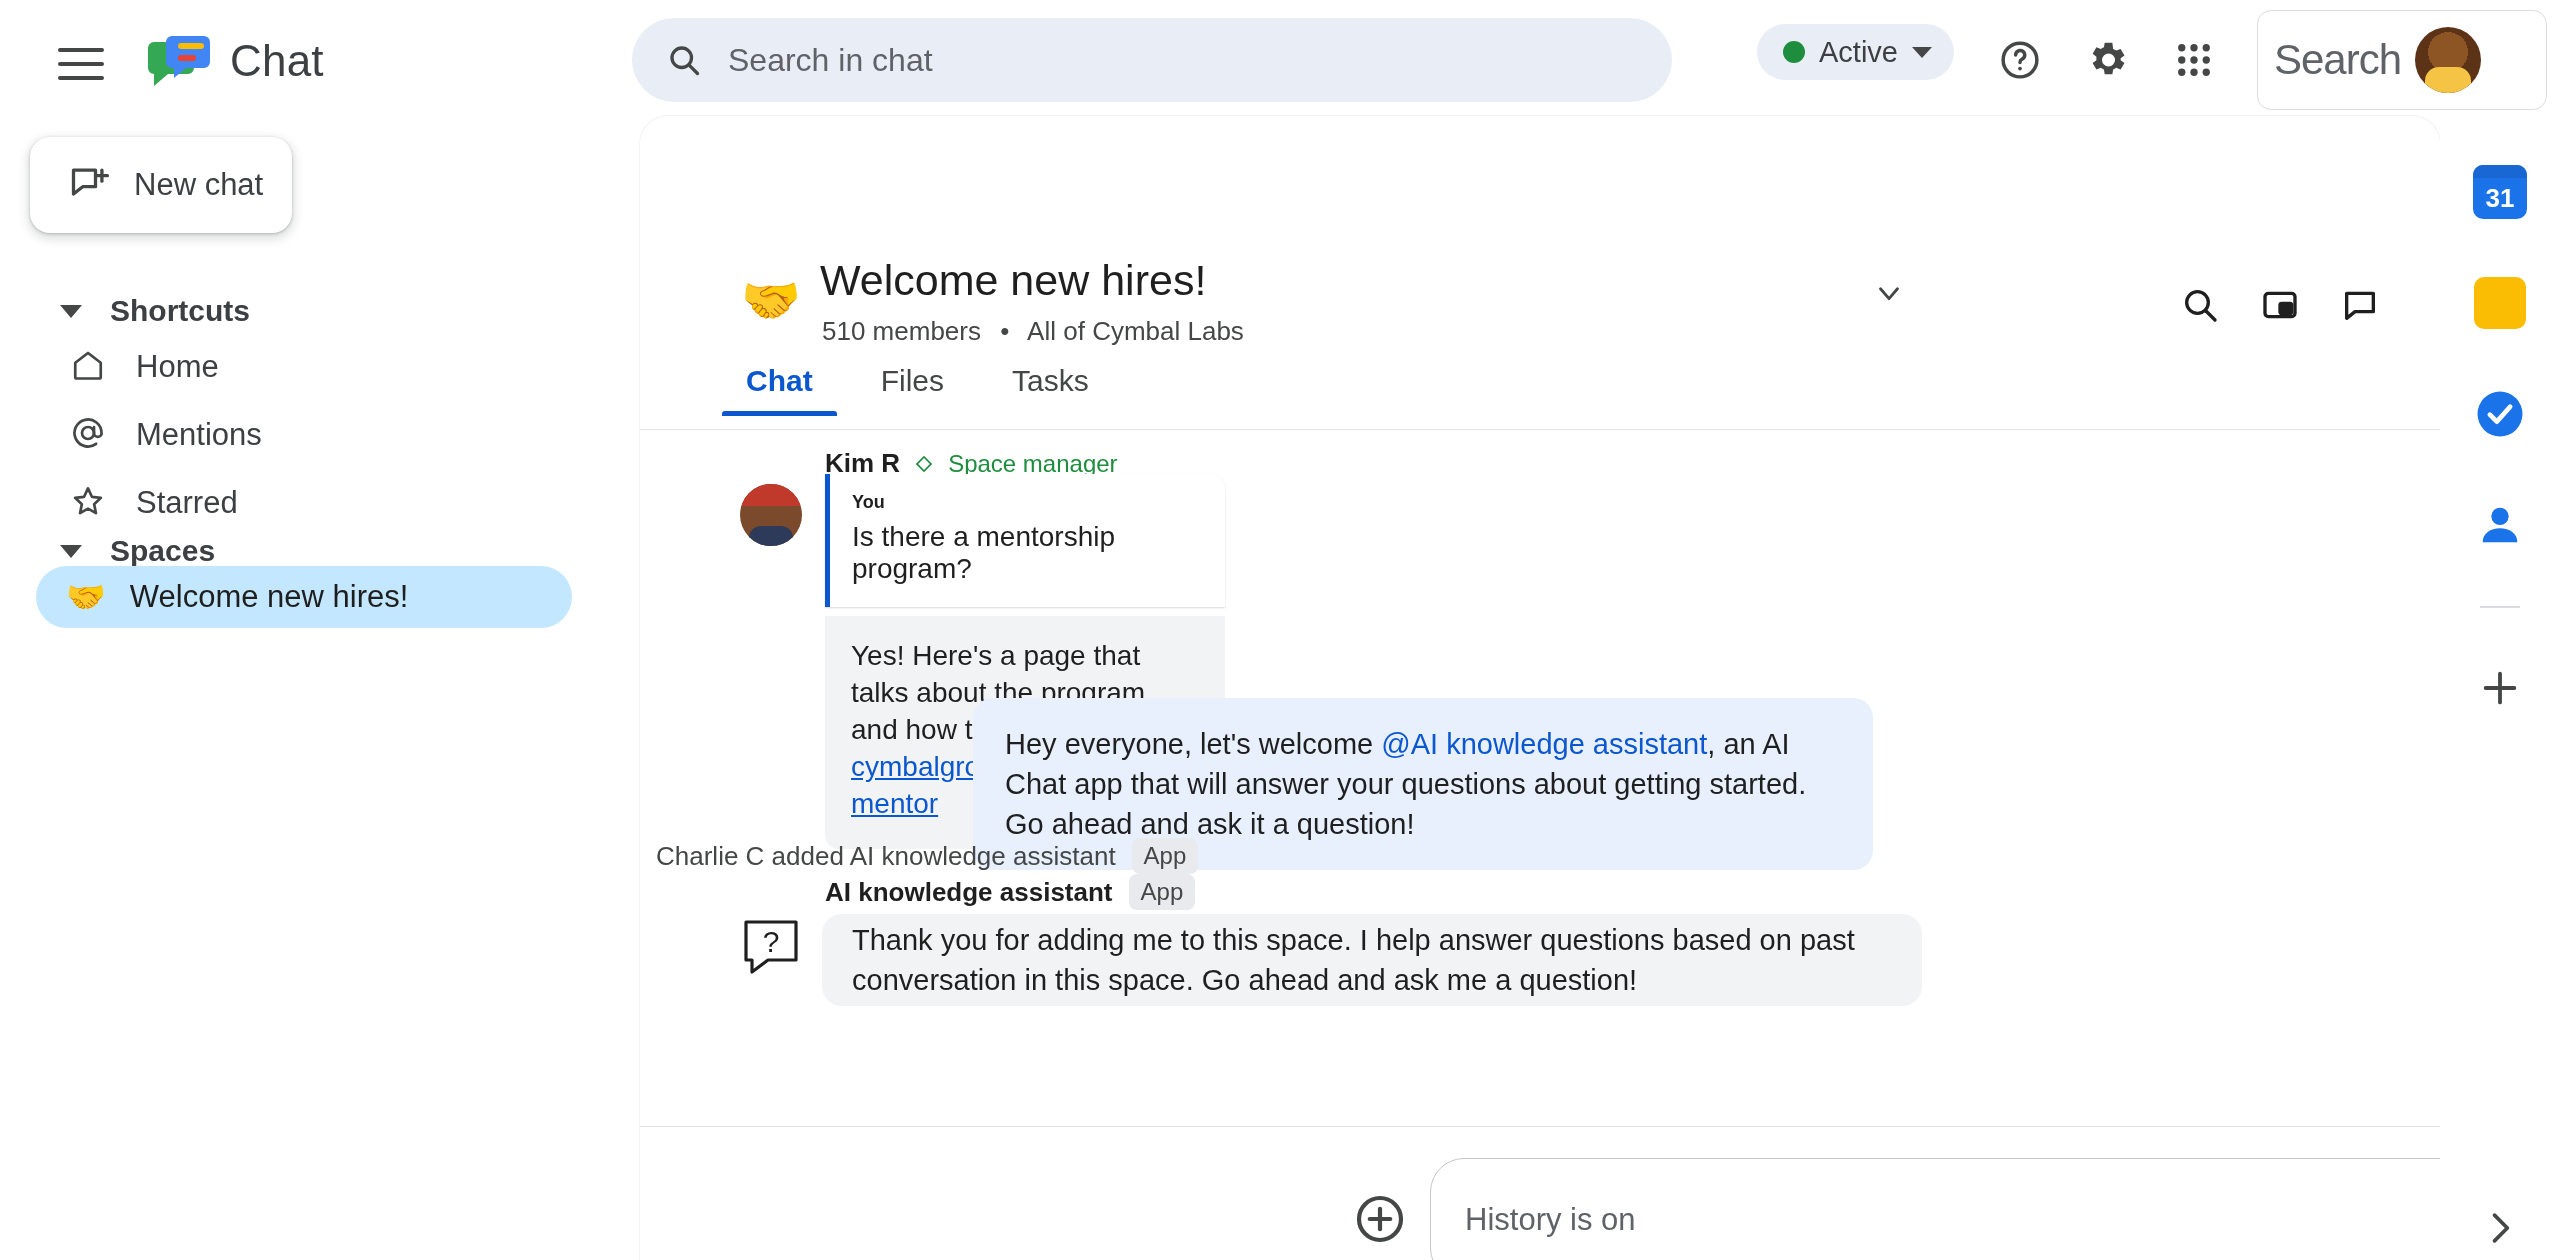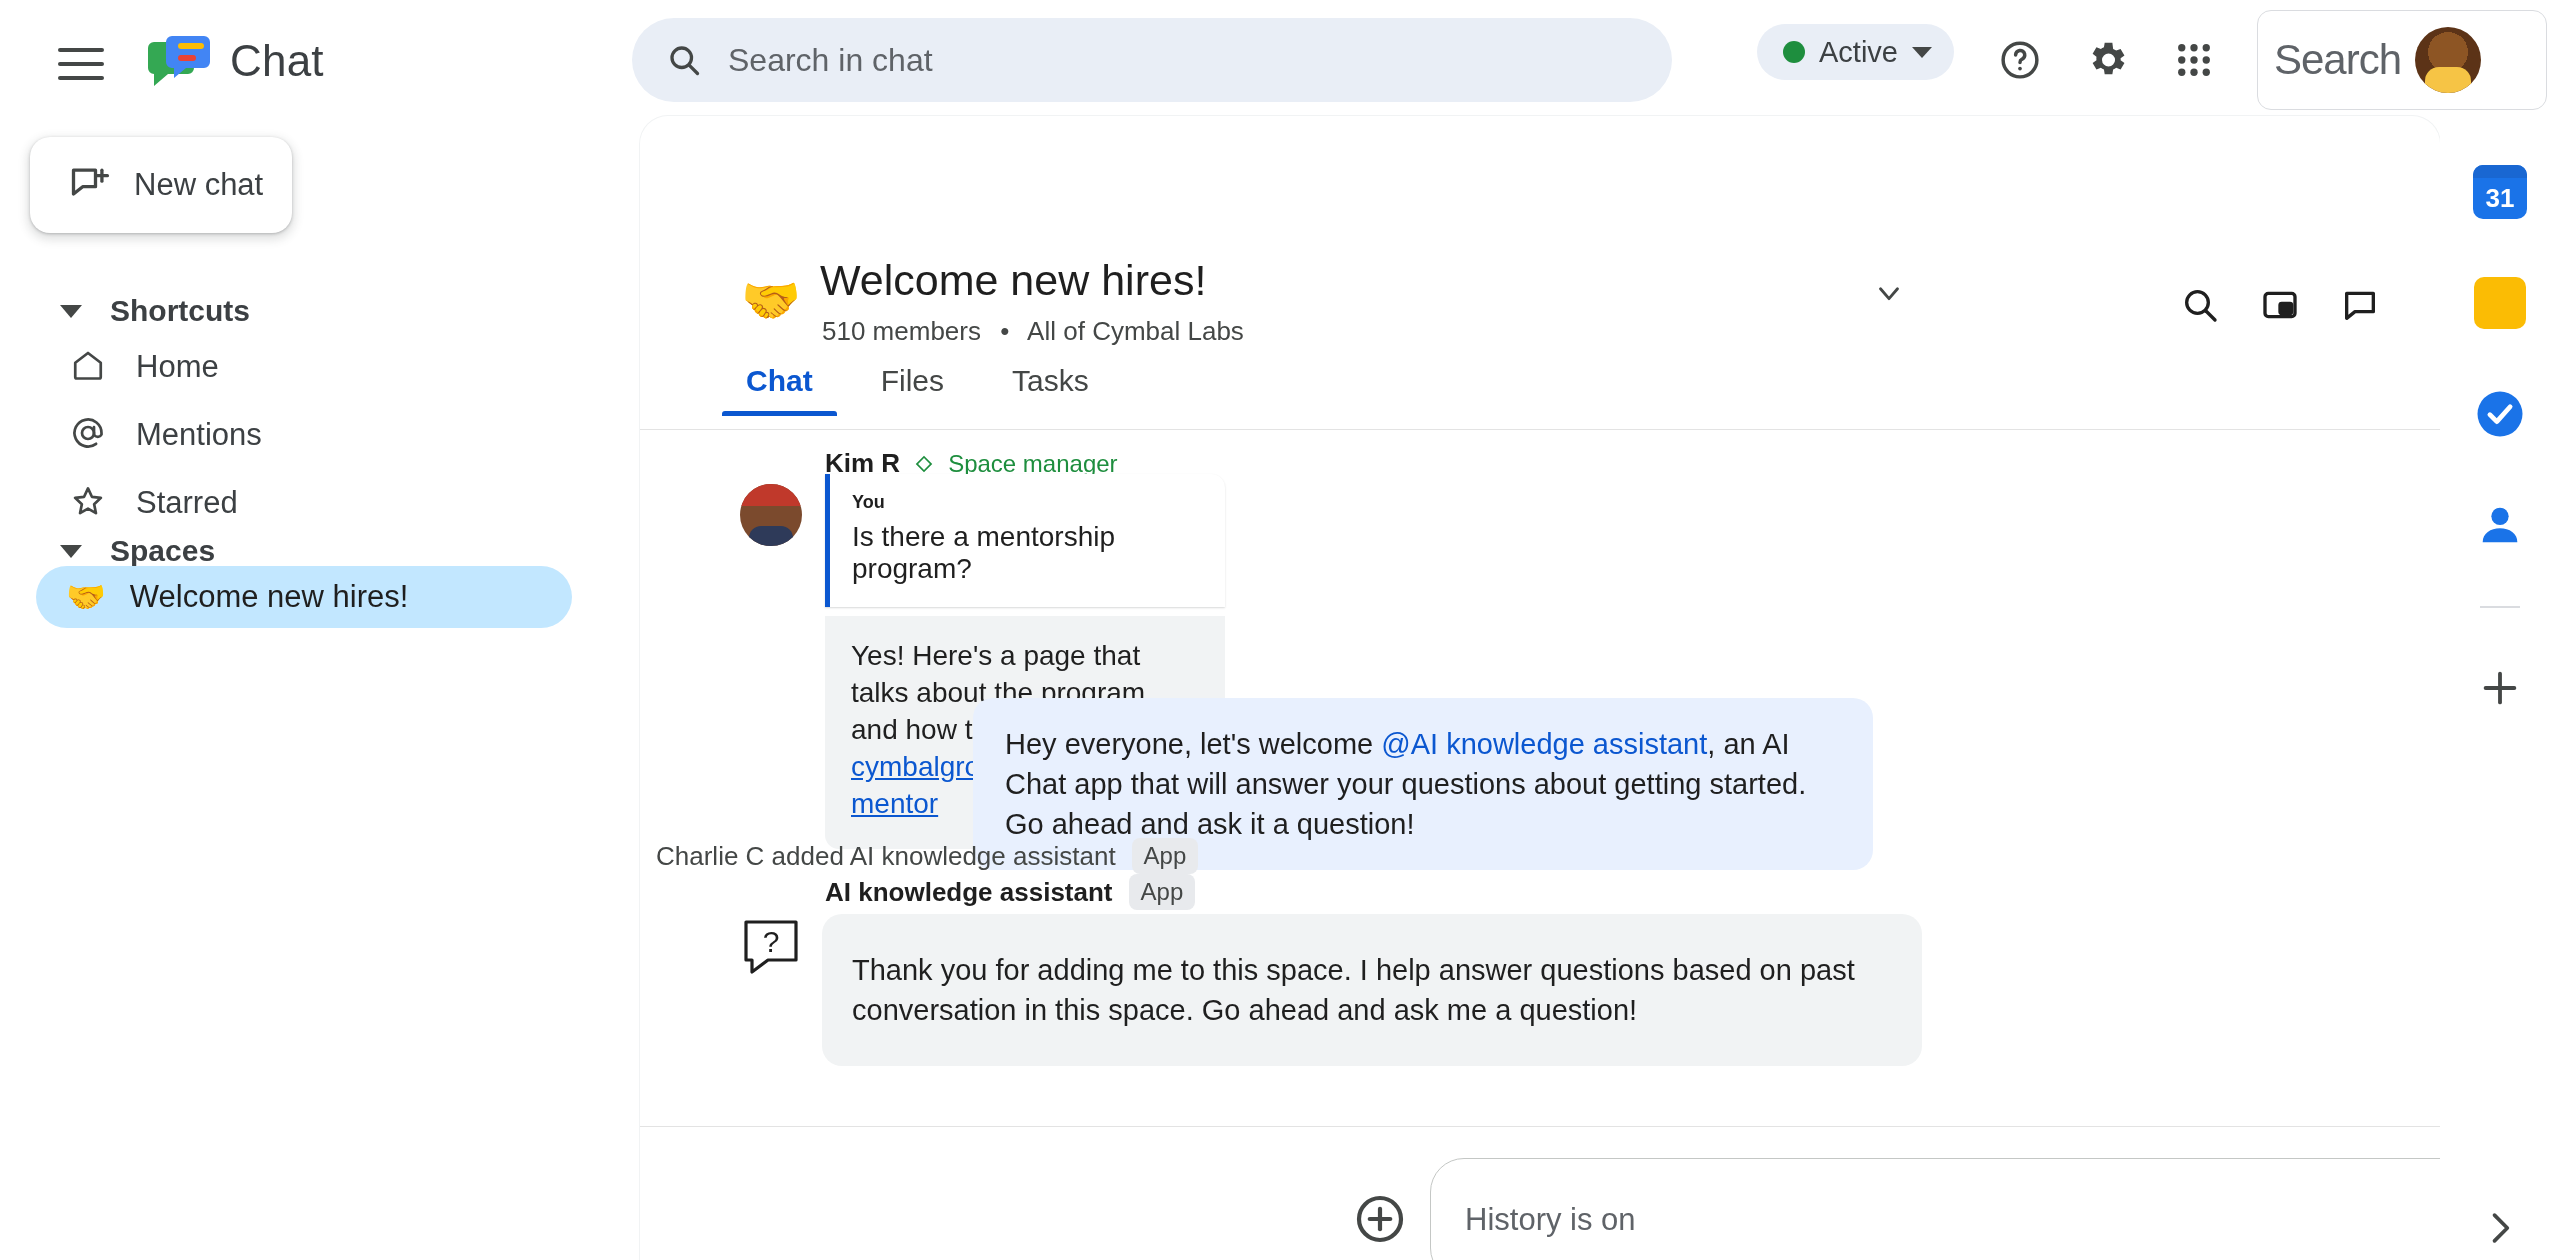--- a/index.html
+++ b/index.html
@@ -203,21 +203,21 @@
   }
 
   #bot-name-row { position: absolute; left: 185px; top: 438px; display: flex; align-items: center; gap: 16px; }
   #bot-name { font-size: 26px; font-weight: bold; color: #1f1f1f; }
 
   #bot-avatar {
     position: absolute; left: 100px; top: 478px; width: 62px; height: 62px;
   }
   #bot-bubble {
     position: absolute; left: 182px; top: 478px; width: 1100px;
-    background: #f1f3f4; border-radius: 20px; padding: 36px 30px;
+    background: #f1f3f4; border-radius: 20px; padding: 6px 30px;
   }
   #bot-text { font-size: 29px; color: #1f1f1f; line-height: 1.38; }
 
   
   #composer-rule { position: absolute; left: 0; top: 1010px; width: 1800px; height: 1px; background: #e3e3e3; }
   #plus-btn {
     position: absolute; left: 712px; top: 1075px; width: 56px; height: 56px; cursor: pointer;
   }
   #composer {
     position: absolute; left: 790px; top: 1042px; width: 1530px; height: 124px;

